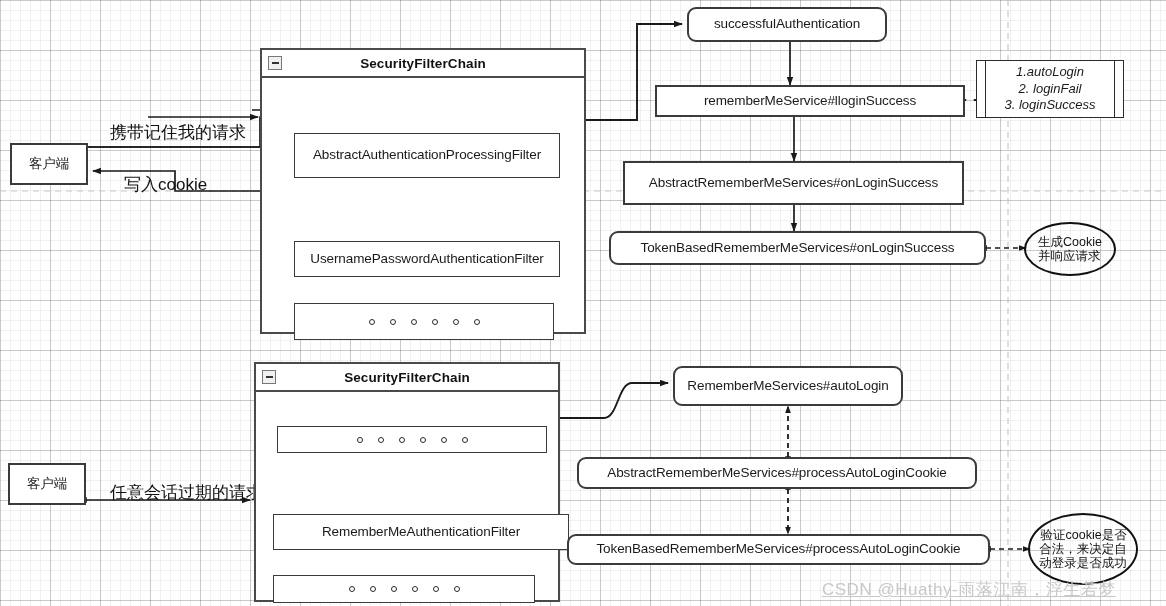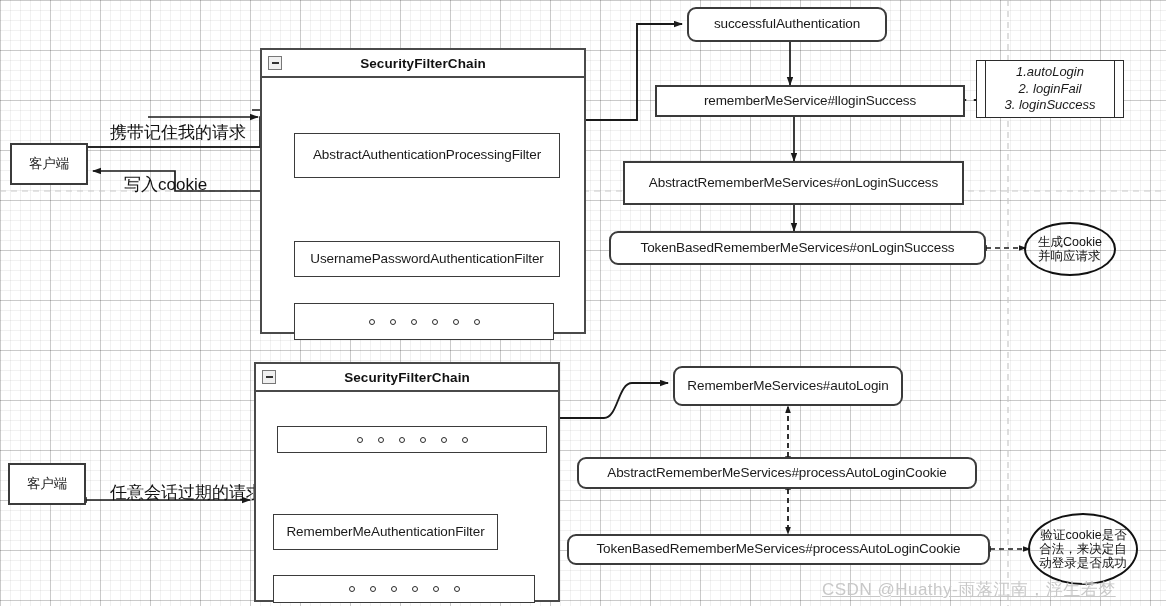--- a/index.html
+++ b/index.html
@@ -286,21 +286,21 @@
       <div class="node thin" style="left:21px;top:34px;width:270px;height:27px;">
         <span class="dots">
           <span></span>
             <span></span>
             <span></span>
             <span></span>
             <span></span>
             <span></span>
         </span>
       </div>
-      <div class="node thin" style="left:17px;top:122px;width:225px;height:36px;">
+      <div class="node thin" style="left:17px;top:122px;width:296px;height:36px;">
         <span>RememberMeAuthenticationFilter</span>
       </div>
       <div class="node thin" style="left:17px;top:183px;width:262px;height:28px;">
         <span class="dots">
           <span></span>
             <span></span>
             <span></span>
             <span></span>
             <span></span>
             <span></span>

